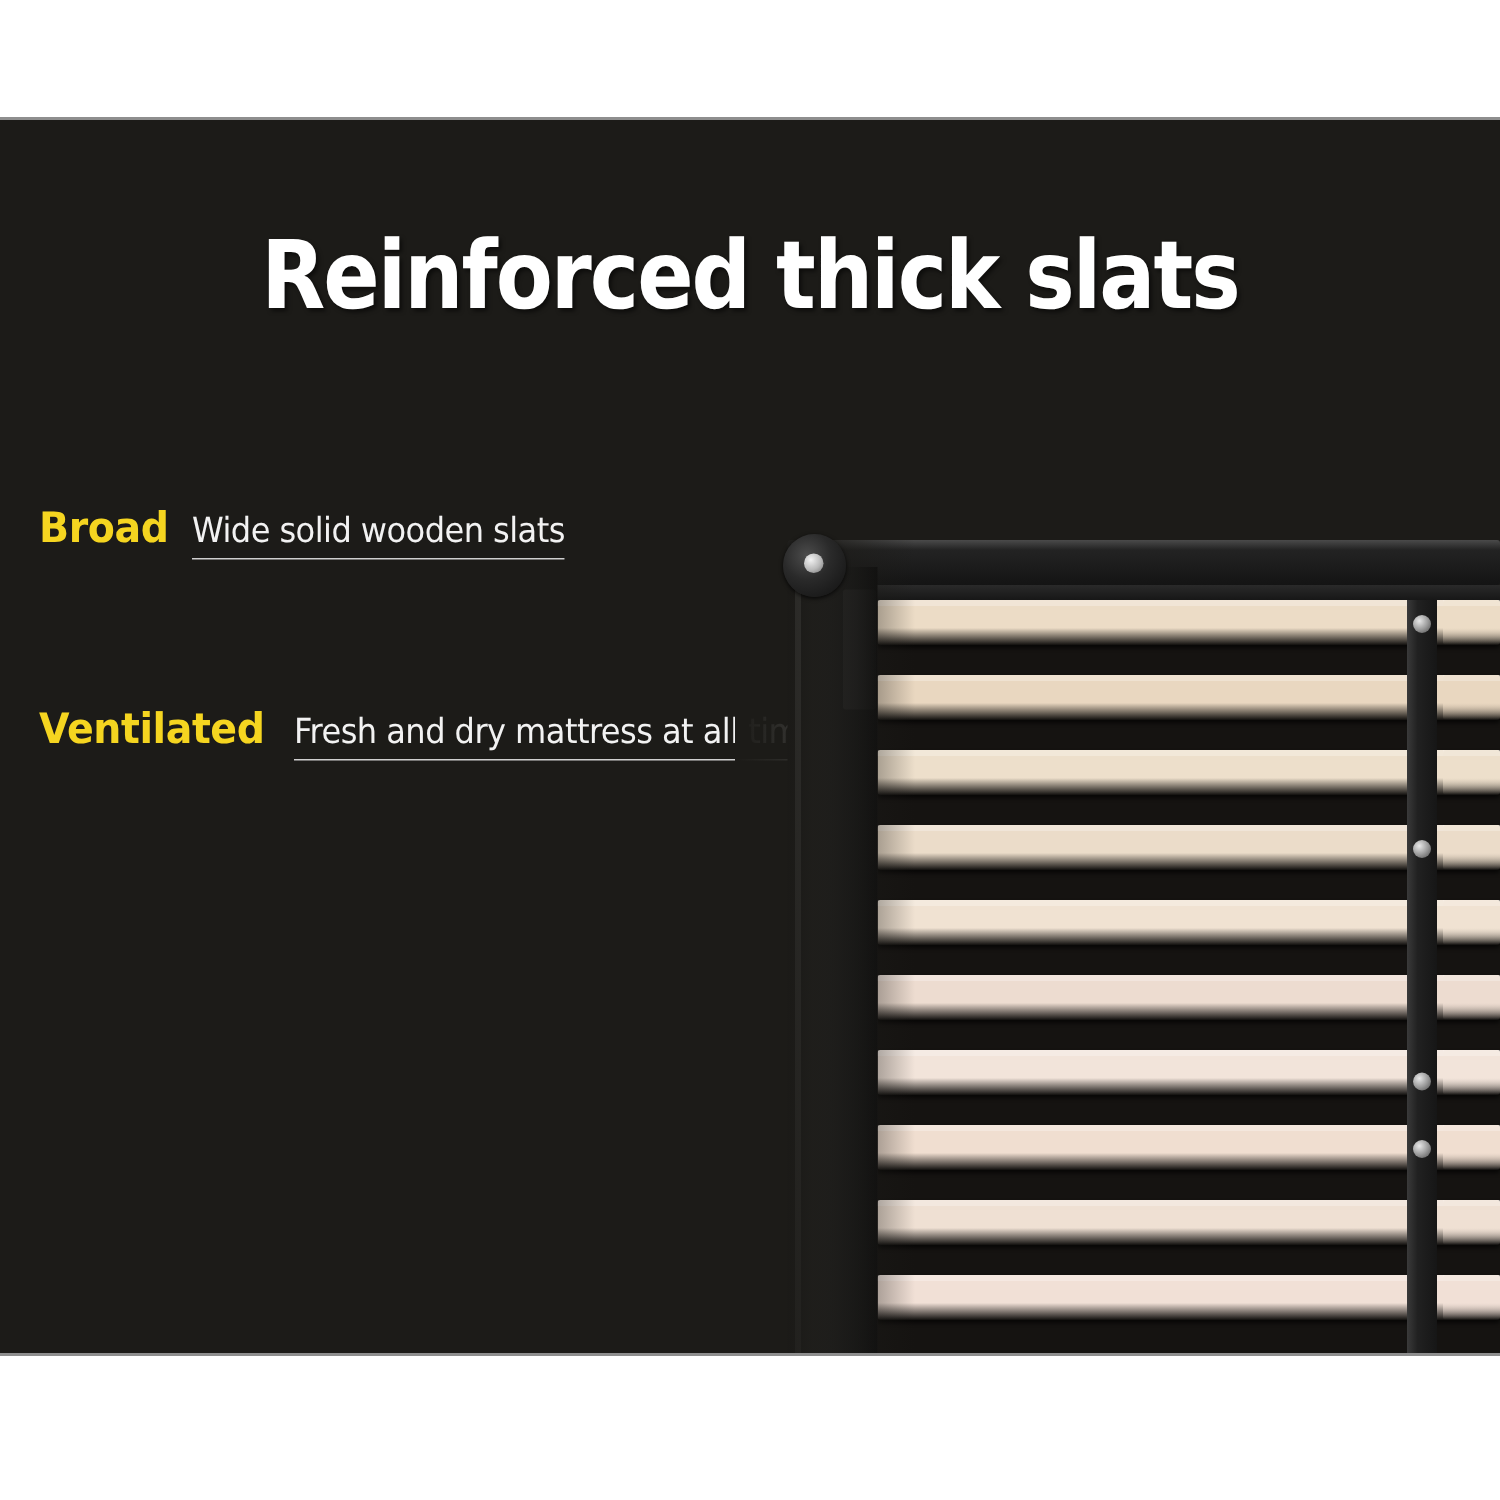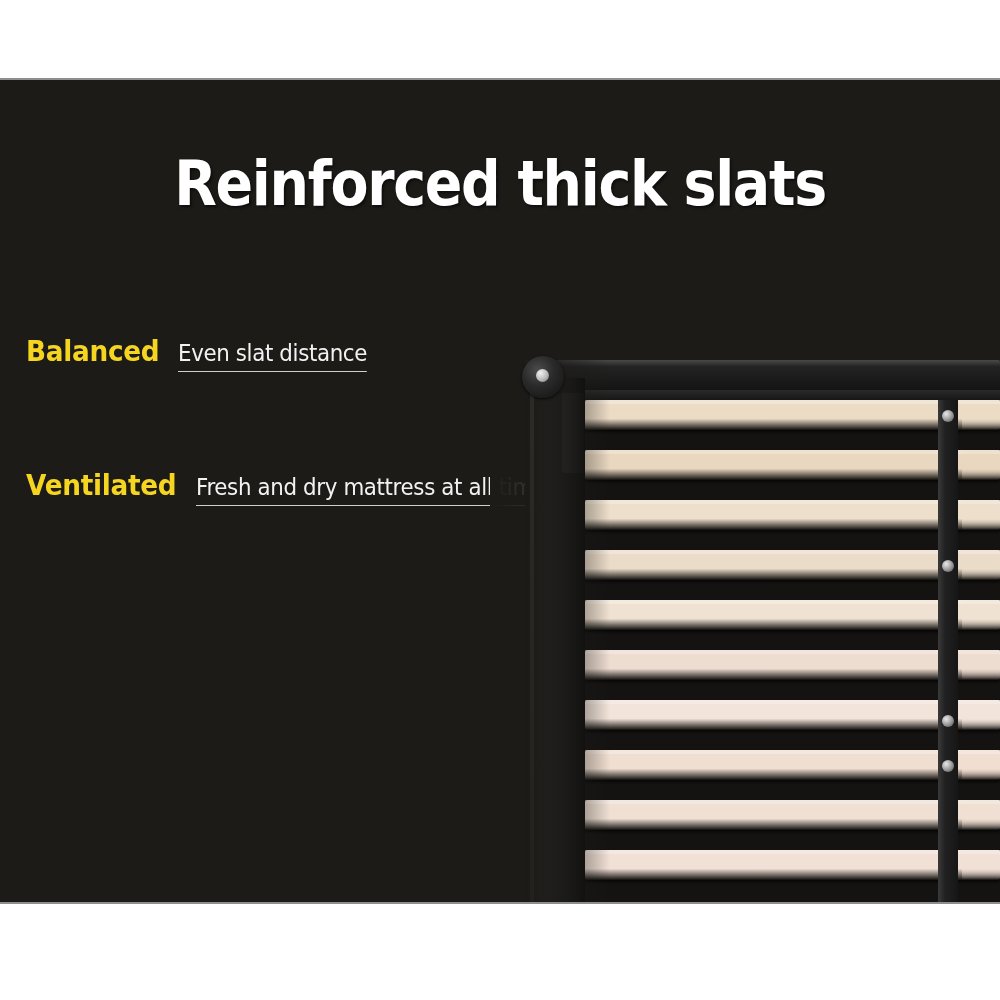--- a/index.html
+++ b/index.html
@@ -280,25 +280,25 @@
     <div class="beam-screw" style="top: 150px;"></div>
         <div class="beam-screw" style="top: 300px;"></div>
         <div class="beam-screw" style="top: 455px;"></div>
         <div class="beam-screw" style="top: 500px;"></div>
       </div>
 
     <div class="headline">Reinforced thick slats</div>
 
     <div class="features">
 
-
       <div class="feature-row">
-        <span class="feature-key">Balanced</span>
-        <span class="feature-val">Even slat distance</span>
+        <span class="feature-key">Broad</span>
+        <span class="feature-val">Wide solid wooden slats</span>
       </div>
+
 
 
       <div class="feature-row">
         <span class="feature-key">Ventilated</span>
         <span class="feature-val">Fresh and dry mattress at all times</span>
       </div>
 
     </div>
 
   </div>

